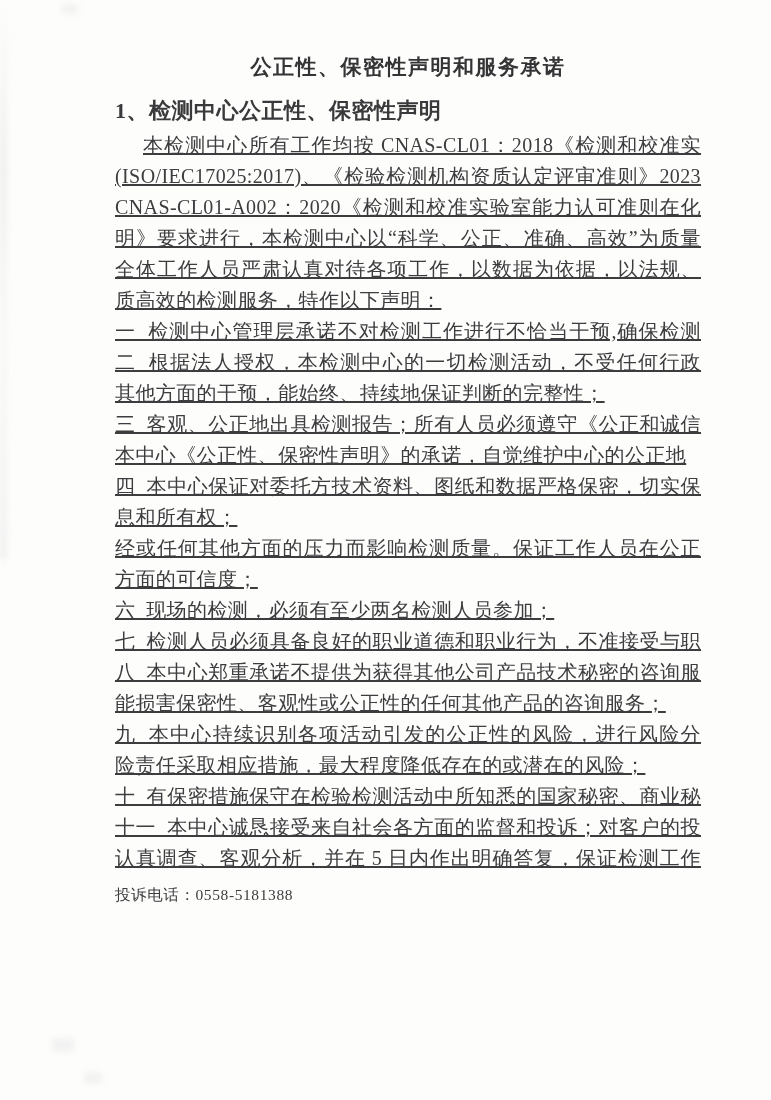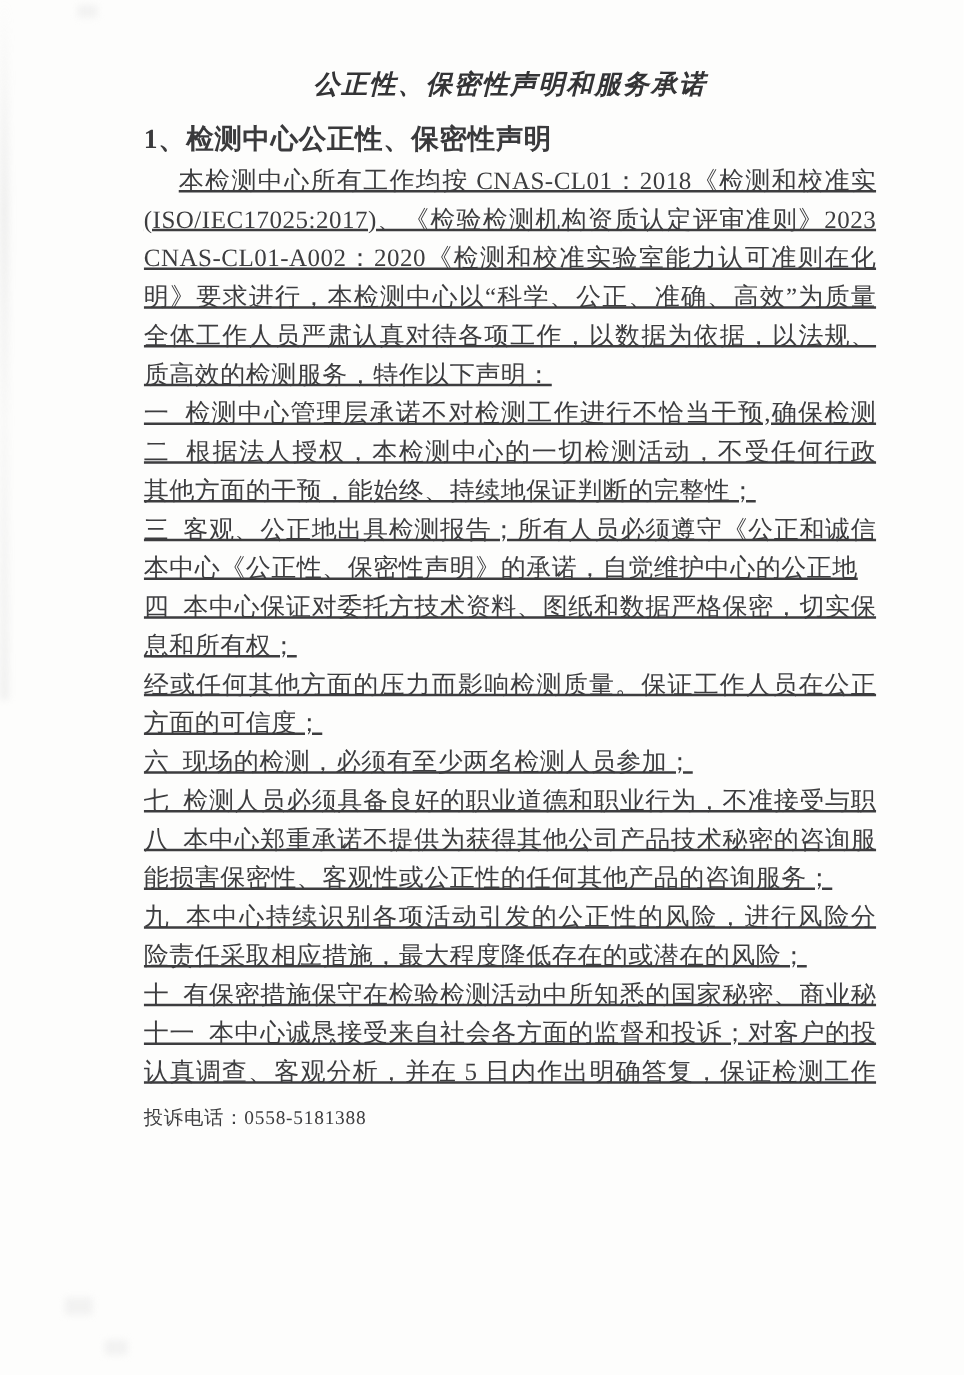--- a/index.html
+++ b/index.html
@@ -39,21 +39,20 @@
     width: 586px;
   }
   .doc-title {
     margin: 0 0 14px 0;
     text-align: center;
     font-size: 21px;
     font-weight: bold;
     letter-spacing: 1.5px;
     color: #343436;
     line-height: 34px;
-    font-style: italic;
   }
   .section-heading {
     margin: 0 0 6px 0;
     font-size: 22px;
     font-weight: bold;
     color: #3a3a3c;
     line-height: 26px;
     letter-spacing: 0.5px;
   }
   .para { margin: 0; }

